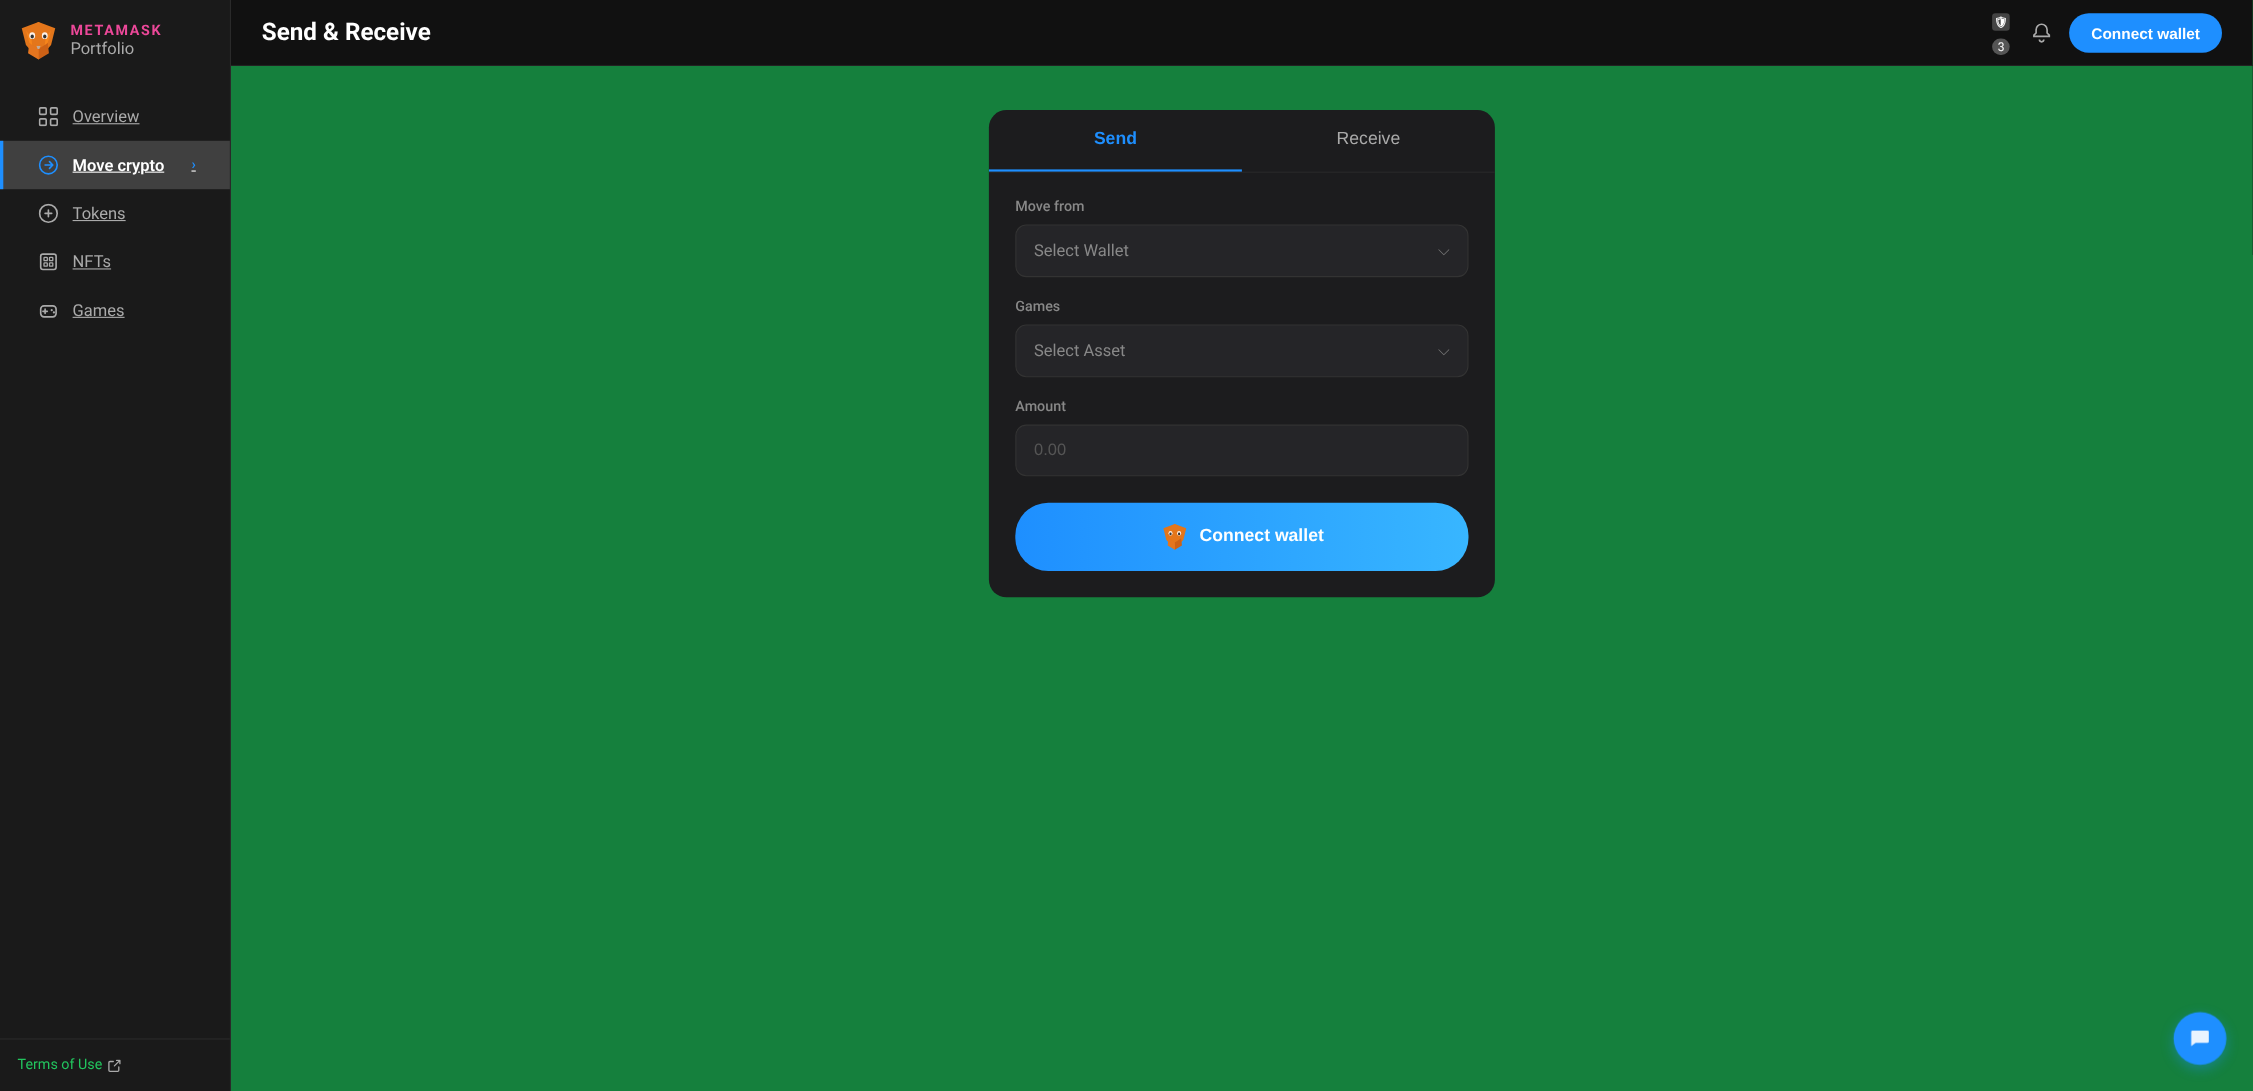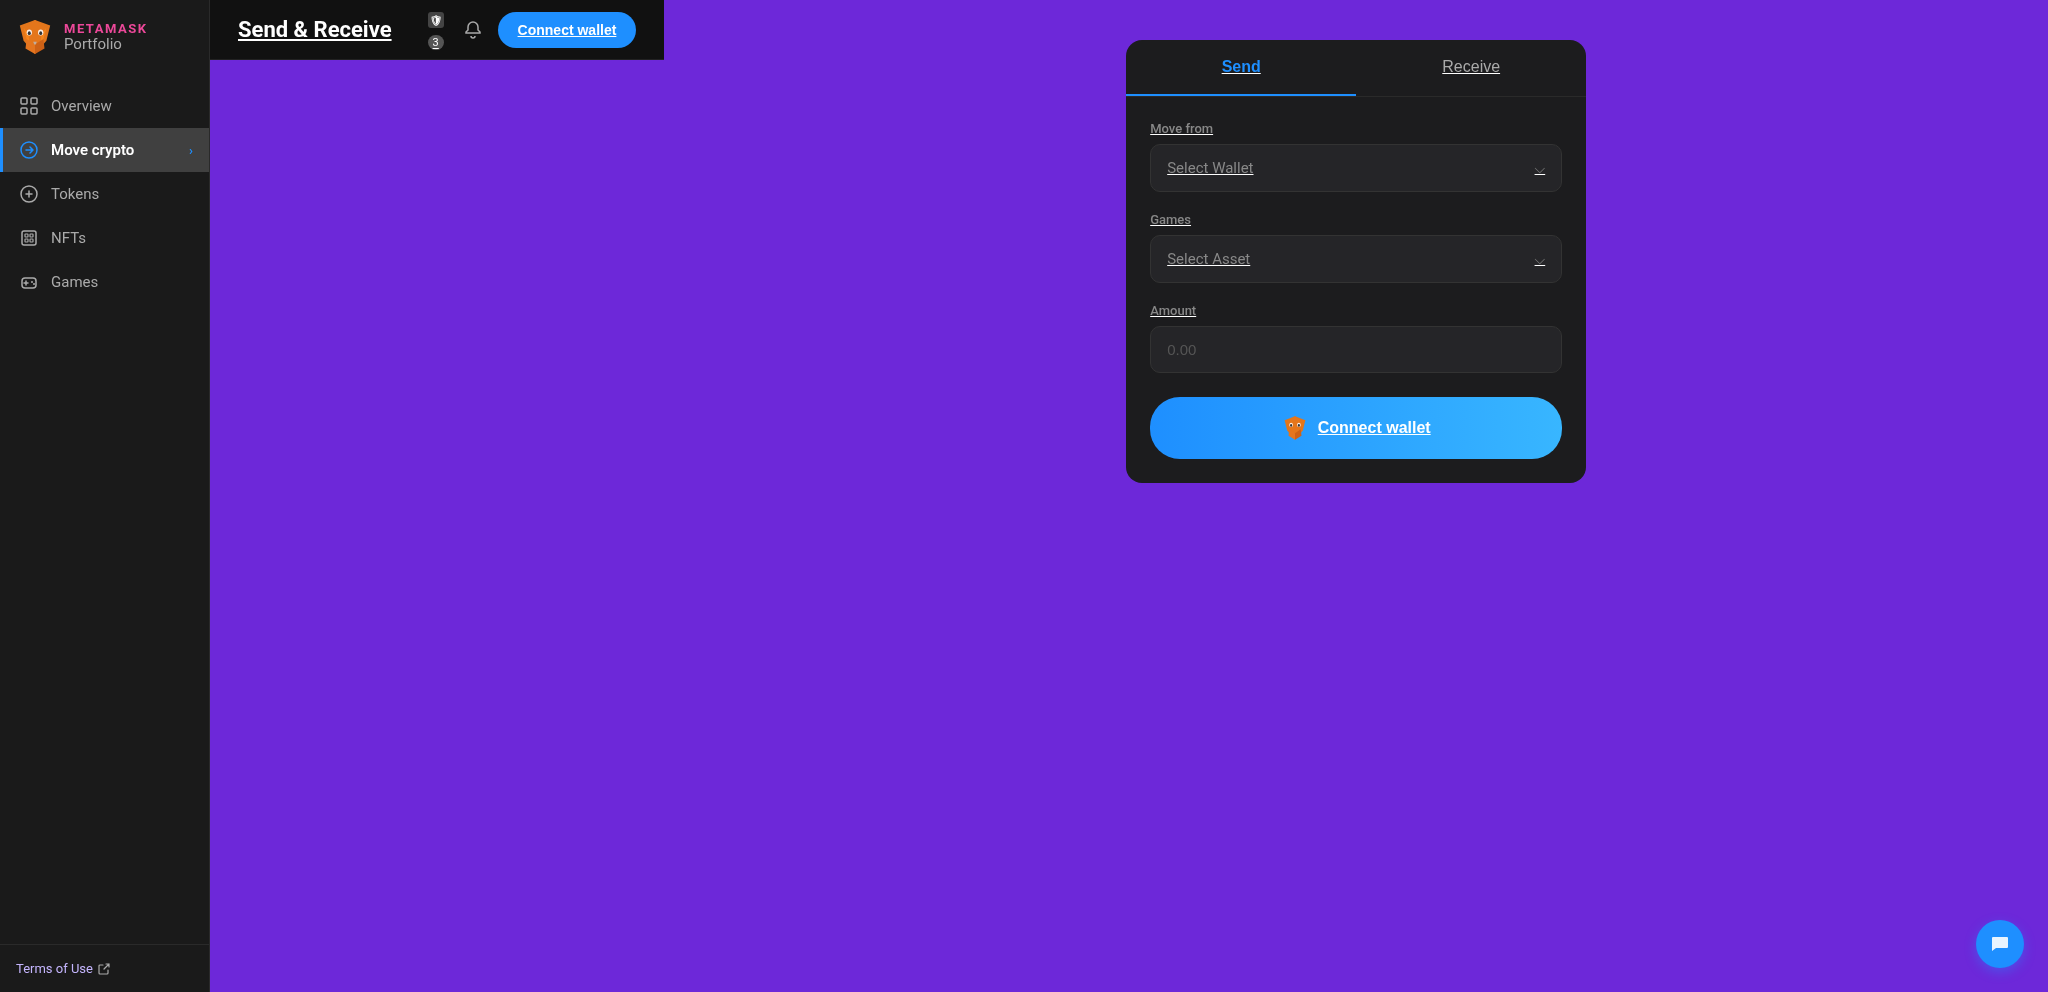--- a/index.html
+++ b/index.html
@@ -56,28 +56,29 @@
 
     .sidebar-nav {
       flex: 1;
       padding: 10px 0;
     }
 
     .sidebar-item {
       display: flex;
       align-items: center;
       gap: 12px;
-      padding: 12px 16px;
+      padding: 12px 31px;
       cursor: pointer;
       color: #aaaaaa;
       font-size: 15px;
       font-weight: 400;
       border-left: 3px solid transparent;
       transition: background 0.15s;
       position: relative;
+      text-decoration: underline;
     }
 
     .sidebar-item.active {
       color: #ffffff;
       font-weight: 600;
       border-left: 3px solid #1e8fff;
       background: #404040;
     }
 
     .sidebar-item .item-icon {
@@ -94,35 +95,35 @@
       color: #1e8fff;
       font-size: 13px;
     }
 
     .sidebar-footer {
       padding: 16px;
       border-top: 1px solid #2a2a2a;
     }
 
     .terms-link {
-      color: #c4b5fd;
+      color: #22c55e;
       font-size: 13px;
       display: flex;
       align-items: center;
       gap: 5px;
       cursor: pointer;
     }
 
     
     #main {
       flex: 1;
       display: flex;
-      background: #6d28d9;
+      flex-direction: column;
+      background: #15803d;
       overflow: auto;
-      text-decoration: underline;
     }
 
     
     #header {
       display: flex;
       align-items: center;
       padding: 0 28px;
       height: 60px;
       background: #111111;
       border-bottom: 1px solid #222;

